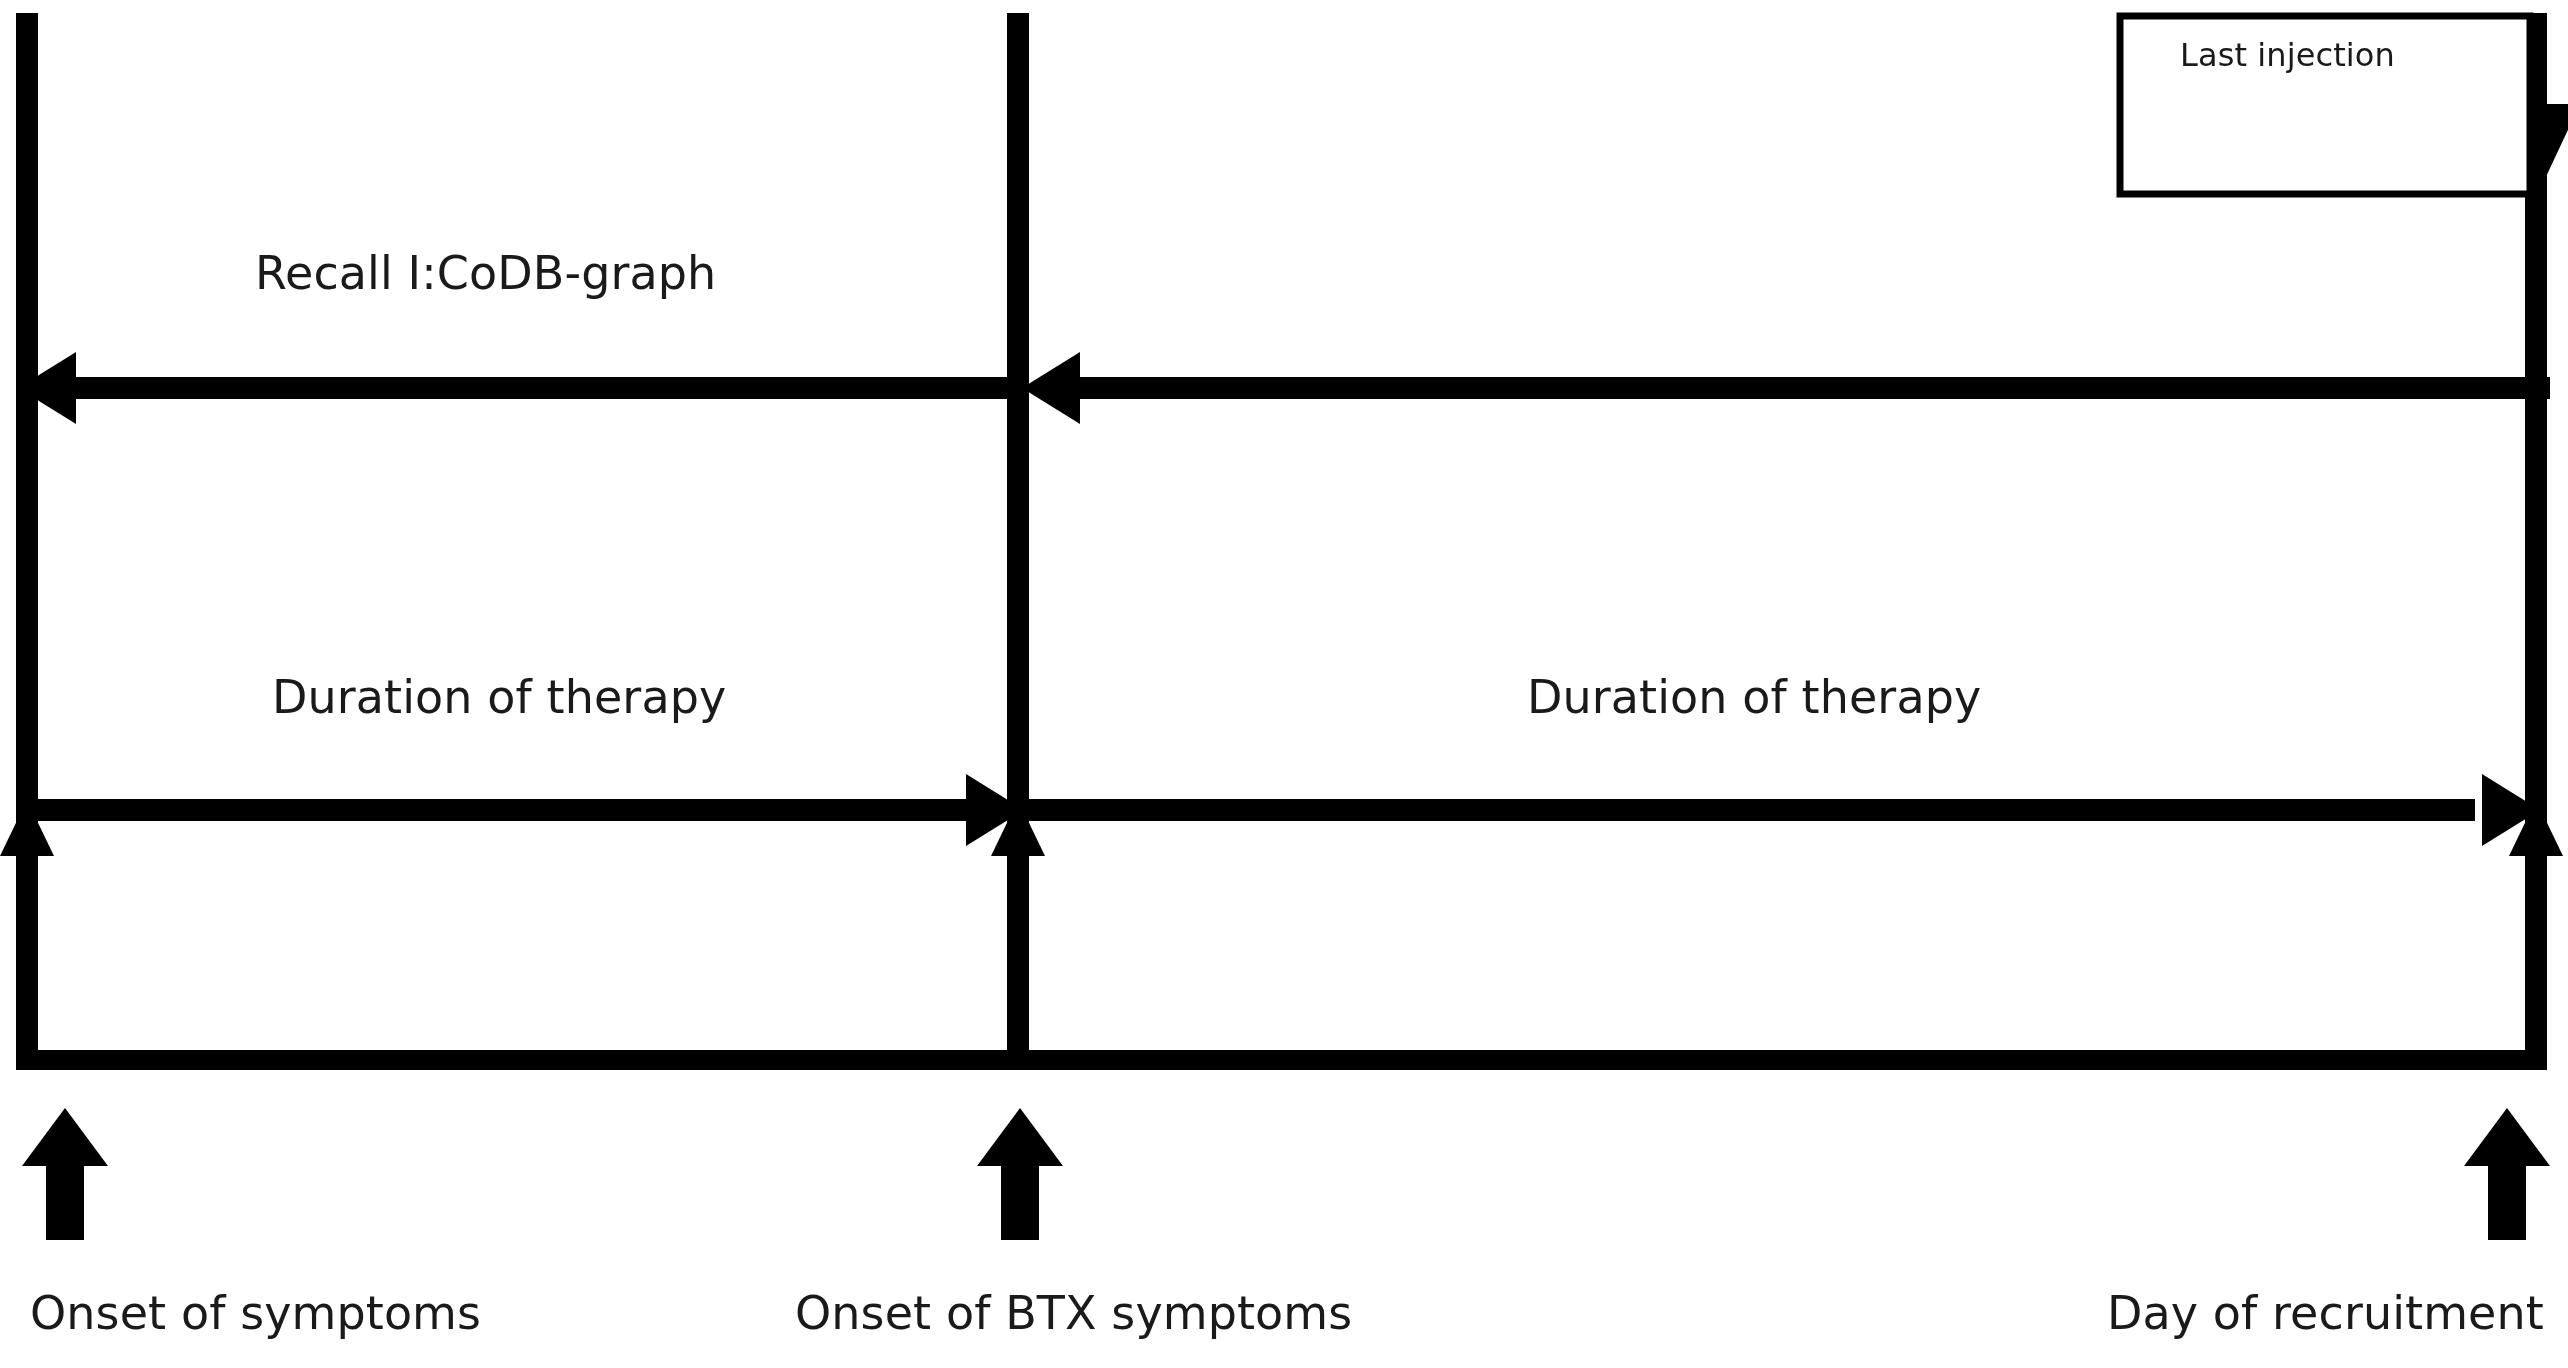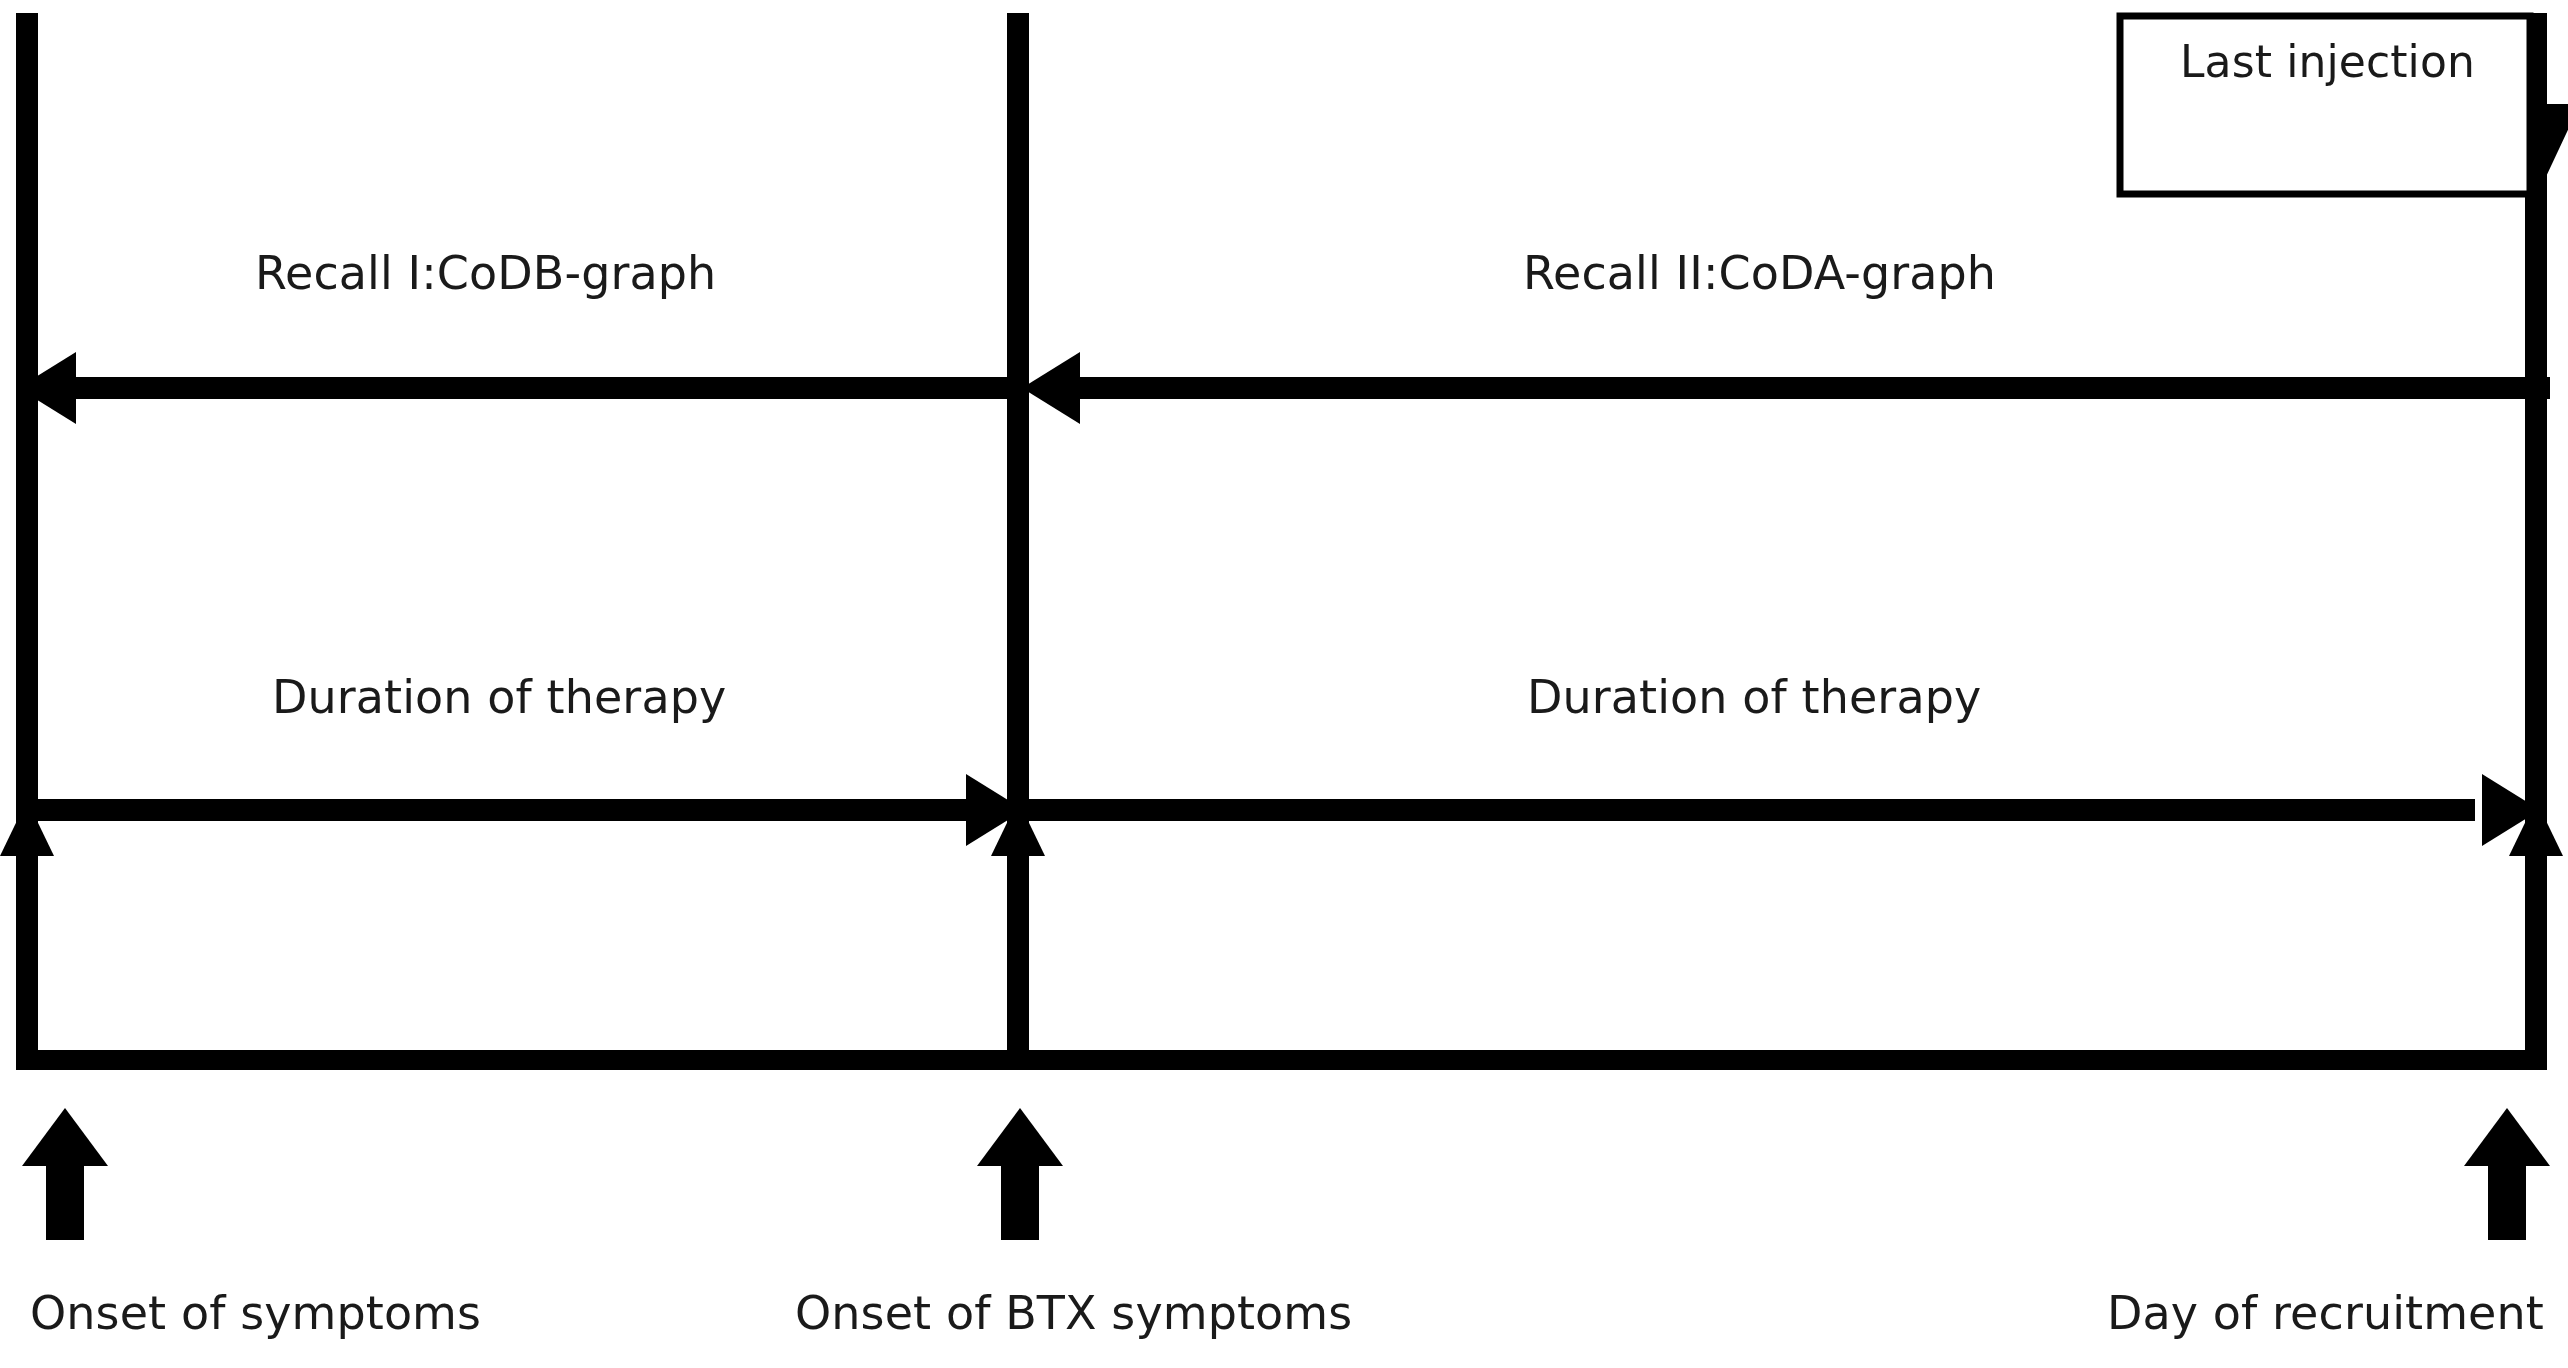--- a/index.html
+++ b/index.html
@@ -32,21 +32,21 @@
     font-size: 46px;
     line-height: 1.1;
     white-space: nowrap;
     font-weight: 400;
     letter-spacing: 0.1px;
   }
   .label-recall-1   { left: 255px;  top: 248px; }
   .label-recall-2   { left: 1523px; top: 248px; }
   .label-duration-1 { left: 272px;  top: 672px; }
   .label-duration-2 { left: 1527px; top: 672px; }
-  .label-lastinj    { left: 2180px; top: 38px;  font-size: 44px; }
+  .label-lastinj    { left: 2180px; top: 38px;  font-size: 32px; }
   .label-onset-sym  { left: 30px;   top: 1288px; text-align: right; }
   .label-onset-btx  { left: 795px;  top: 1288px; }
   .label-day-recr   { left: 2107px; top: 1288px; }
 </style>
 </head>
 <body>
 
 <div id="canvas">
 
   <svg viewBox="0 0 2568 1368" xmlns="http://www.w3.org/2000/svg">
@@ -108,21 +108,20 @@
       <polygon points="2507,1108 2464,1166 2550,1166" fill="#000000"></polygon>
     </g>
 
     <rect x="2120" y="16" width="410" height="178" fill="#ffffff" stroke="#000000" stroke-width="7"></rect>
   </svg>
 
   <div class="diagram-label label-lastinj">Last injection</div>
 
   <div class="diagram-label label-recall-1">Recall I:CoDB-graph</div>
 
-  <div class="diagram-label label-recall-2">Recall II:CoDA-graph</div>
 
   <div class="diagram-label label-duration-1">Duration of therapy</div>
 
   <div class="diagram-label label-duration-2">Duration of therapy</div>
 
   <div class="diagram-label label-onset-sym">Onset of symptoms</div>
 
   <div class="diagram-label label-onset-btx">Onset of BTX symptoms</div>
 
   <div class="diagram-label label-day-recr">Day of recruitment</div>

